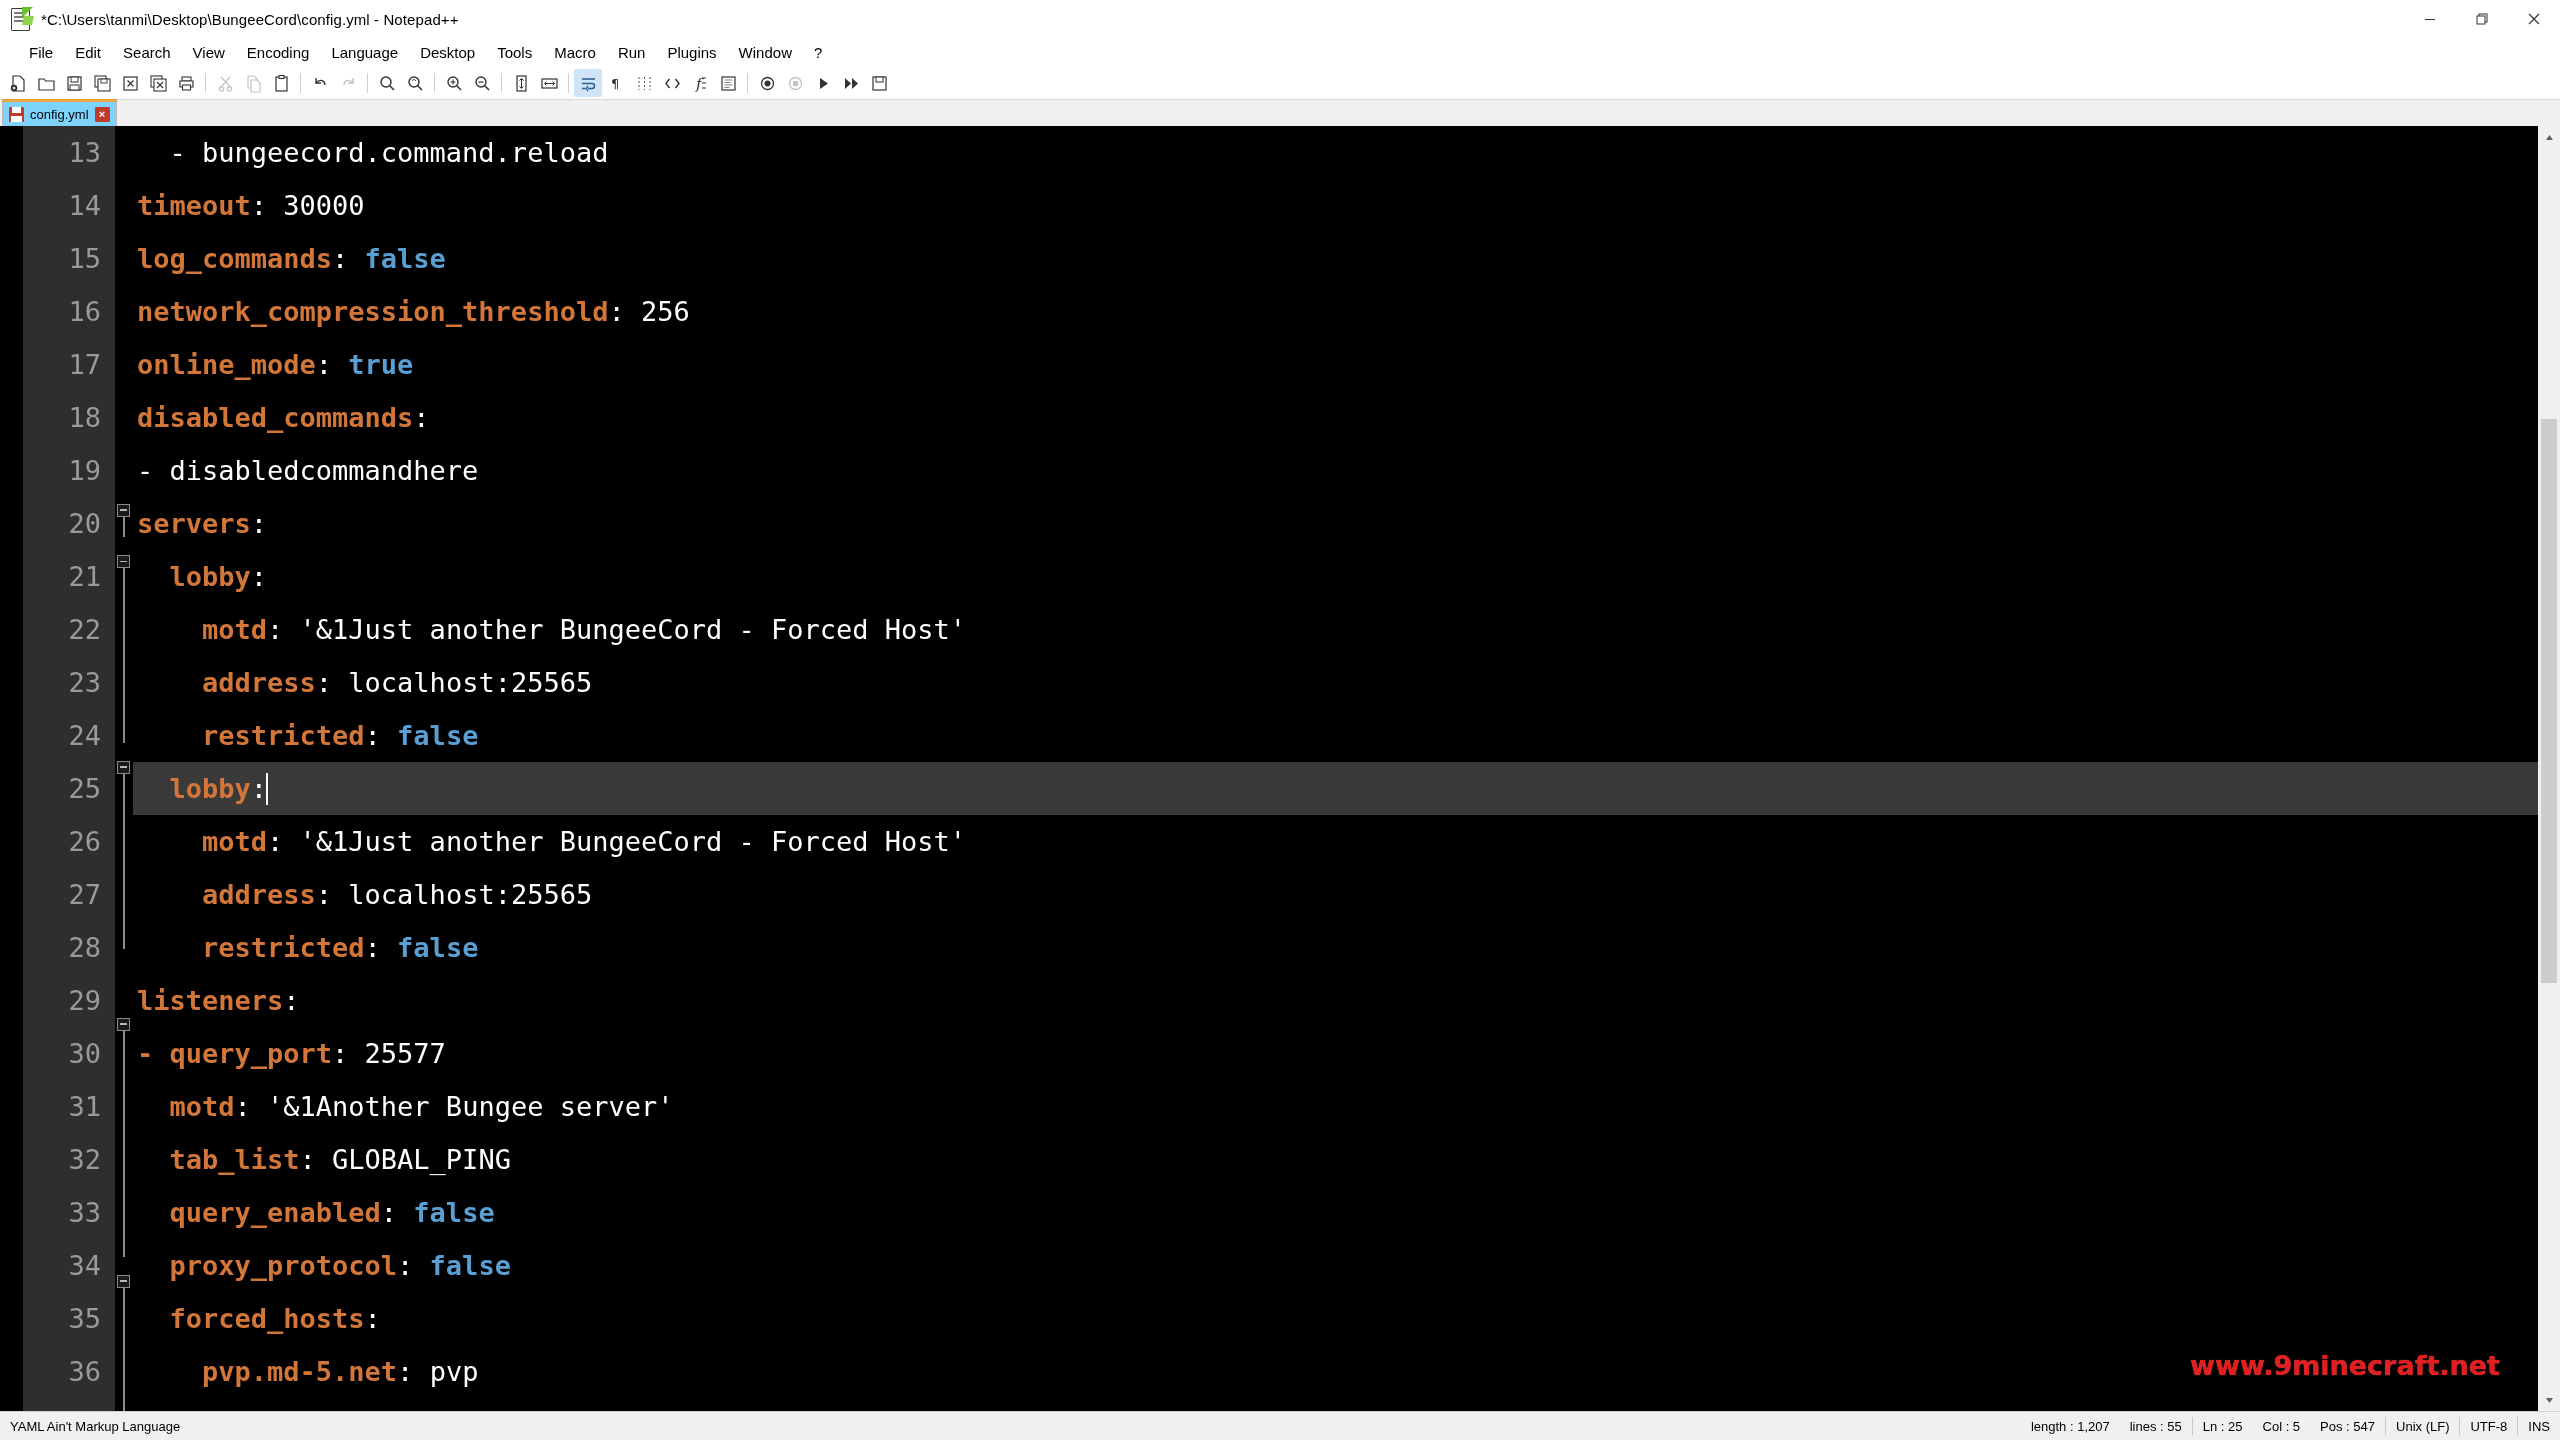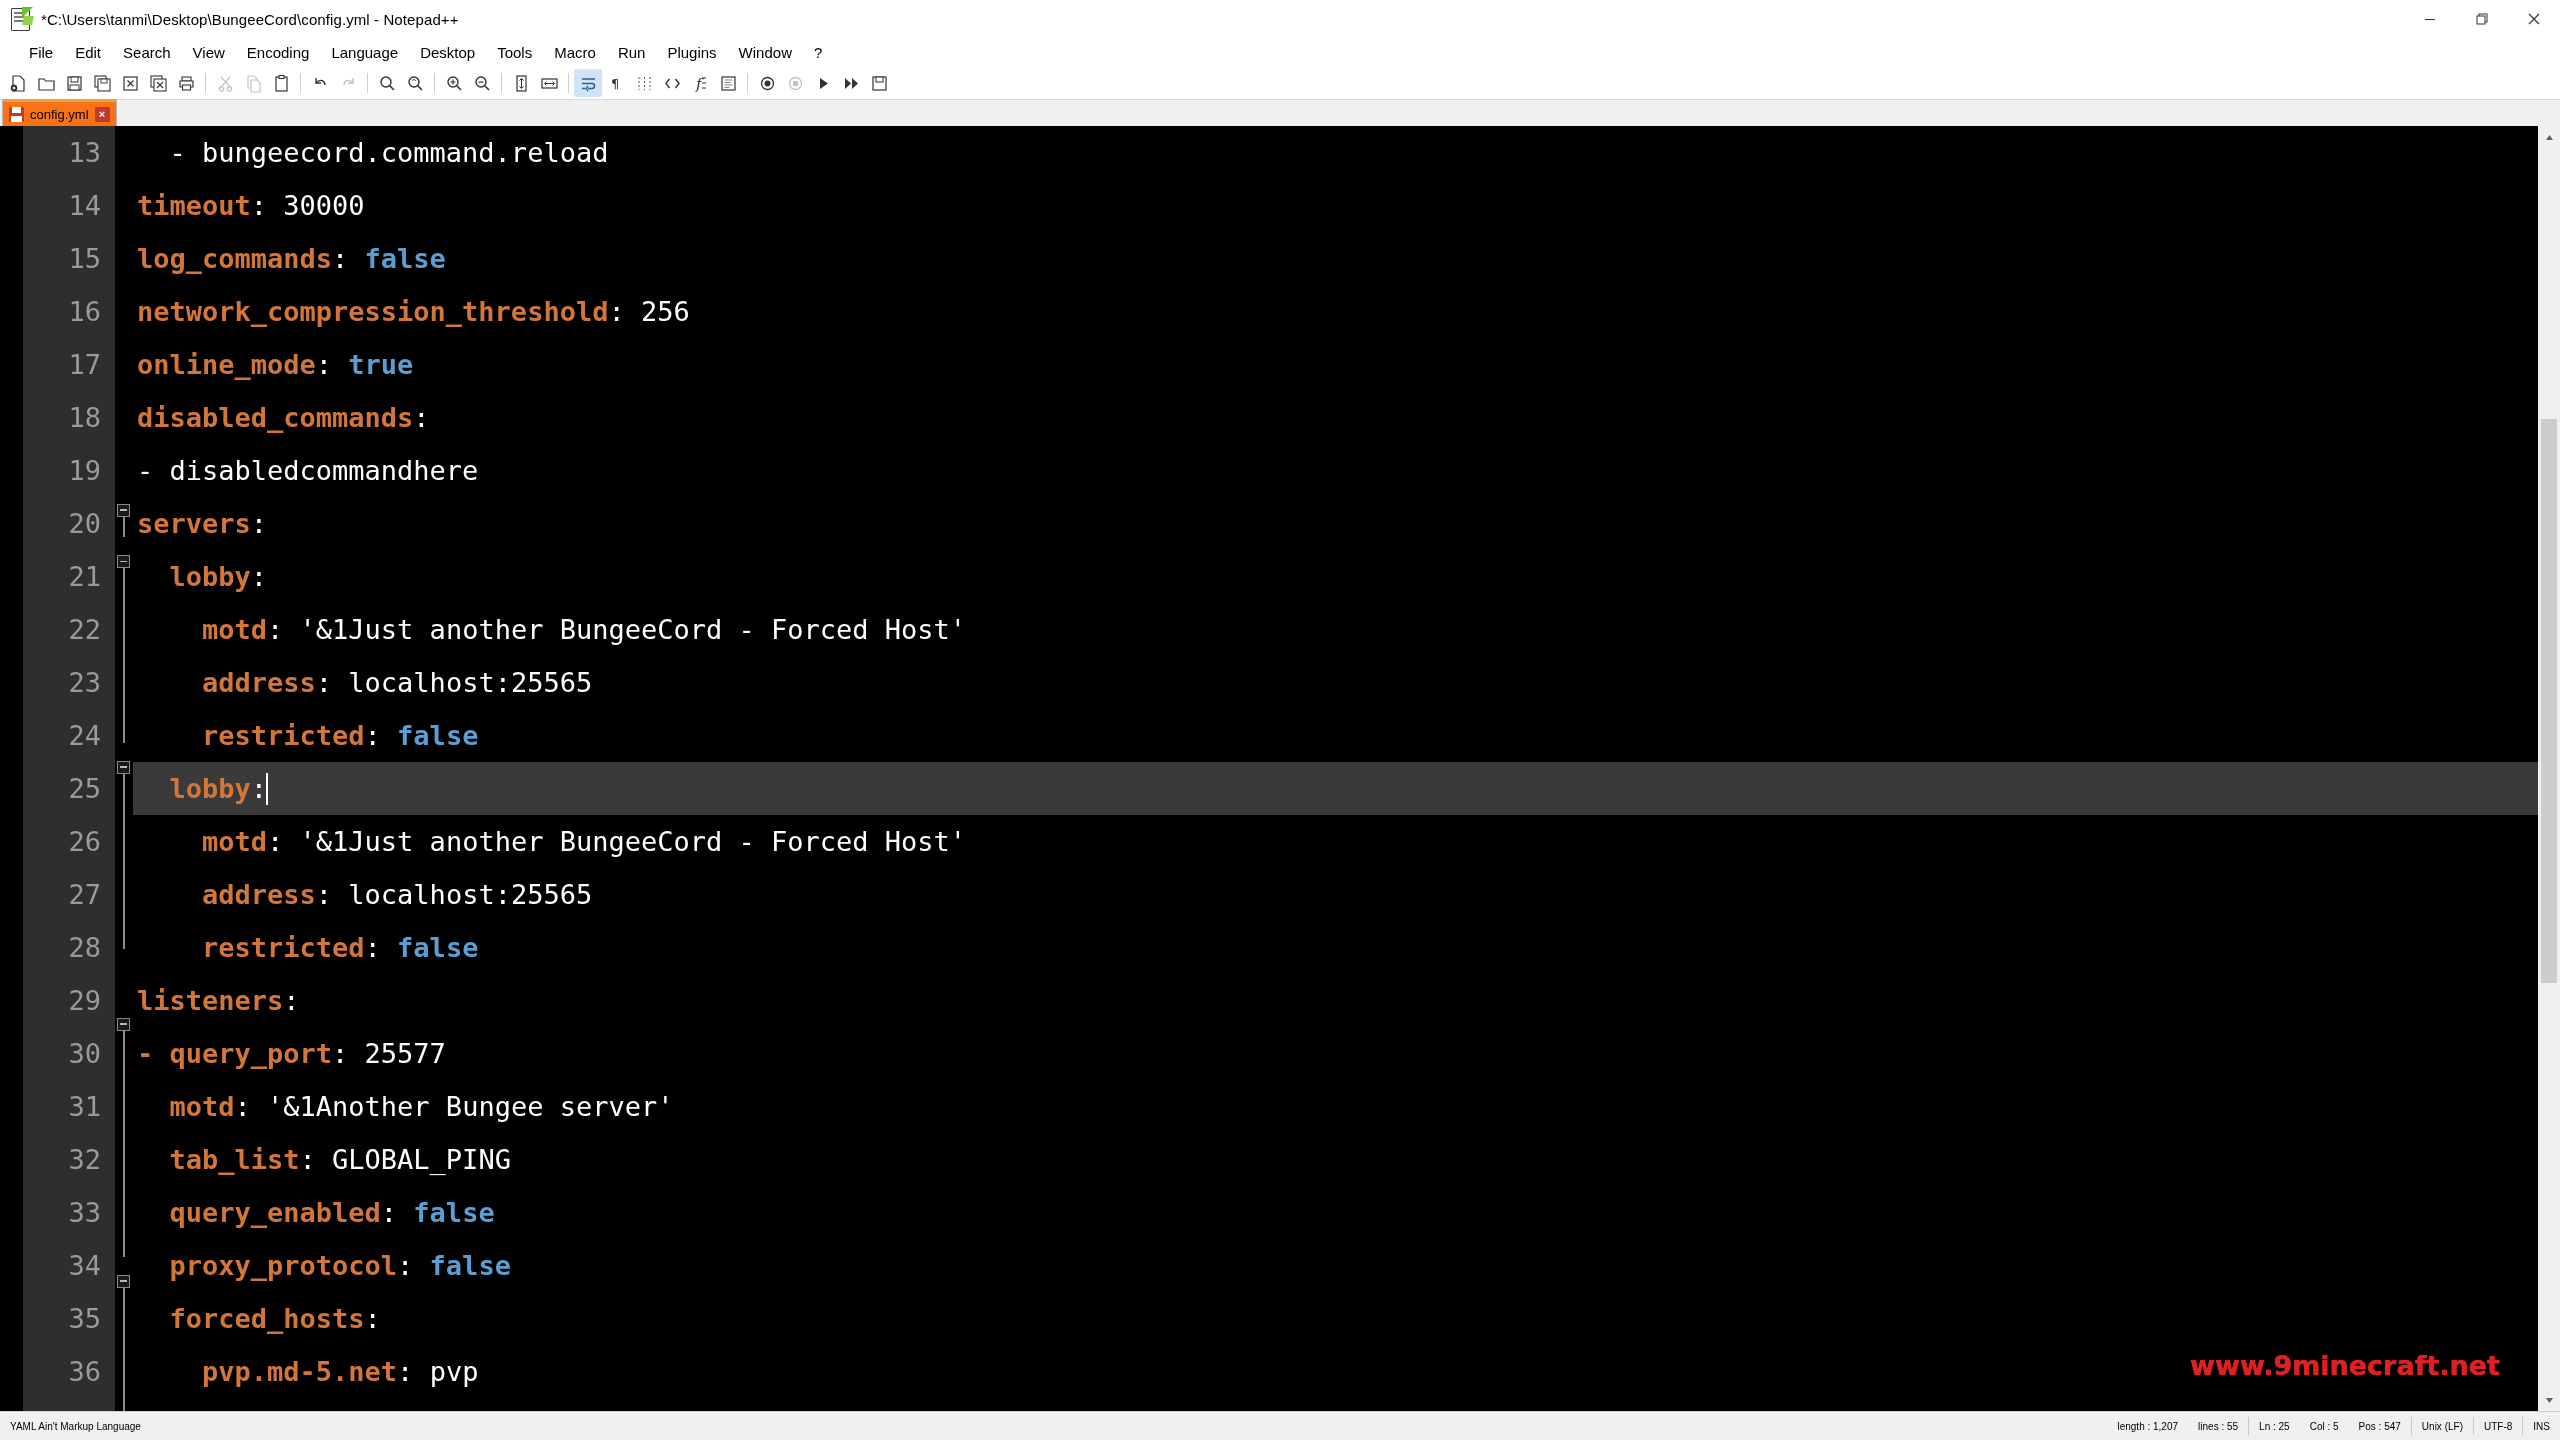--- a/index.html
+++ b/index.html
@@ -26,21 +26,21 @@
   
   .toolbar{height:32px;flex:0 0 32px;background:#ffffff;display:flex;align-items:center;padding-left:4px;border-bottom:1px solid #d8d8d8;}
   .tb{width:28px;height:28px;display:flex;align-items:center;justify-content:center;border-radius:2px;}
   .tb.active{background:#cfe4f7;}
   .tb.dim{opacity:0.35;}
   .tb-sep{width:1px;height:20px;background:#cfcfcf;margin:0 5px;}
   .tb svg{display:block;}
 
   
   .tabbar{height:26px;flex:0 0 26px;background:#f0f0f0;display:flex;align-items:flex-end;padding-left:2px;}
-  .tab{height:24px;display:flex;align-items:center;background:#f97316;border:1px solid #b8b8b8;border-bottom:none;border-top:3px solid #e8a33d;padding:0 6px 0 6px;gap:6px;}
+  .tab{height:24px;display:flex;align-items:center;background:#7dd3fc;border:1px solid #b8b8b8;border-bottom:none;border-top:3px solid #e8a33d;padding:0 6px 0 6px;gap:6px;}
   .tab-save-icon{width:15px;height:15px;position:relative;flex:0 0 auto;}
   .tab-save-icon .body{position:absolute;inset:0;background:#c0392b;border-radius:1px;}
   .tab-save-icon .top{position:absolute;left:3px;top:0;width:9px;height:6px;background:#ffffff;}
   .tab-save-icon .bot{position:absolute;left:2px;bottom:0;width:11px;height:6px;background:#ffffff;}
   .tab-label{font-size:13px;color:#000;white-space:nowrap;}
   .tab-close{width:15px;height:15px;background:#c0392b;display:flex;align-items:center;justify-content:center;color:#fff;font-size:11px;font-weight:bold;line-height:1;border-radius:1px;}
 
   
   .editor-wrap{flex:1 1 auto;display:flex;background:#000;position:relative;overflow:hidden;}
   .editor{flex:1 1 auto;display:flex;background:#000;overflow:hidden;position:relative;}
@@ -61,21 +61,21 @@
   .p{color:#ffffff;}
   .caret{display:inline-block;width:2px;height:32px;background:#ffffff;vertical-align:-7px;margin:0 -1px;}
 
   
   .vscroll{flex:0 0 22px;width:22px;background:#f0f0f0;display:flex;flex-direction:column;align-items:center;position:relative;}
   .vs-arrow{width:22px;height:22px;display:flex;align-items:center;justify-content:center;background:#f0f0f0;}
   .vs-track{flex:1 1 auto;width:22px;background:#f0f0f0;position:relative;}
   .vs-thumb{position:absolute;left:3px;width:16px;background:#cdcdcd;border-radius:0;}
 
   
-  .statusbar{height:28px;flex:0 0 28px;background:#f0f0f0;display:flex;align-items:center;font-size:10px;color:#000;border-top:1px solid #d0d0d0;position:relative;}
+  .statusbar{height:28px;flex:0 0 28px;background:#f0f0f0;display:flex;align-items:center;font-size:13px;color:#000;border-top:1px solid #d0d0d0;position:relative;}
   .sb-cell{padding:0 10px;white-space:nowrap;display:flex;align-items:center;height:28px;}
   .sb-sep{width:1px;height:18px;background:#c8c8c8;}
   .sb-grow{flex:1 1 auto;}
   .watermark{position:absolute;right:60px;bottom:30px;font-family:"DejaVu Sans",sans-serif;font-size:27px;font-weight:bold;color:#e02020;letter-spacing:0px;text-shadow:0 0 1px #ff4040;}
   .sb-doc{width:220px;}
 </style>
 </head>
 <body>
 
 <div id="app">

